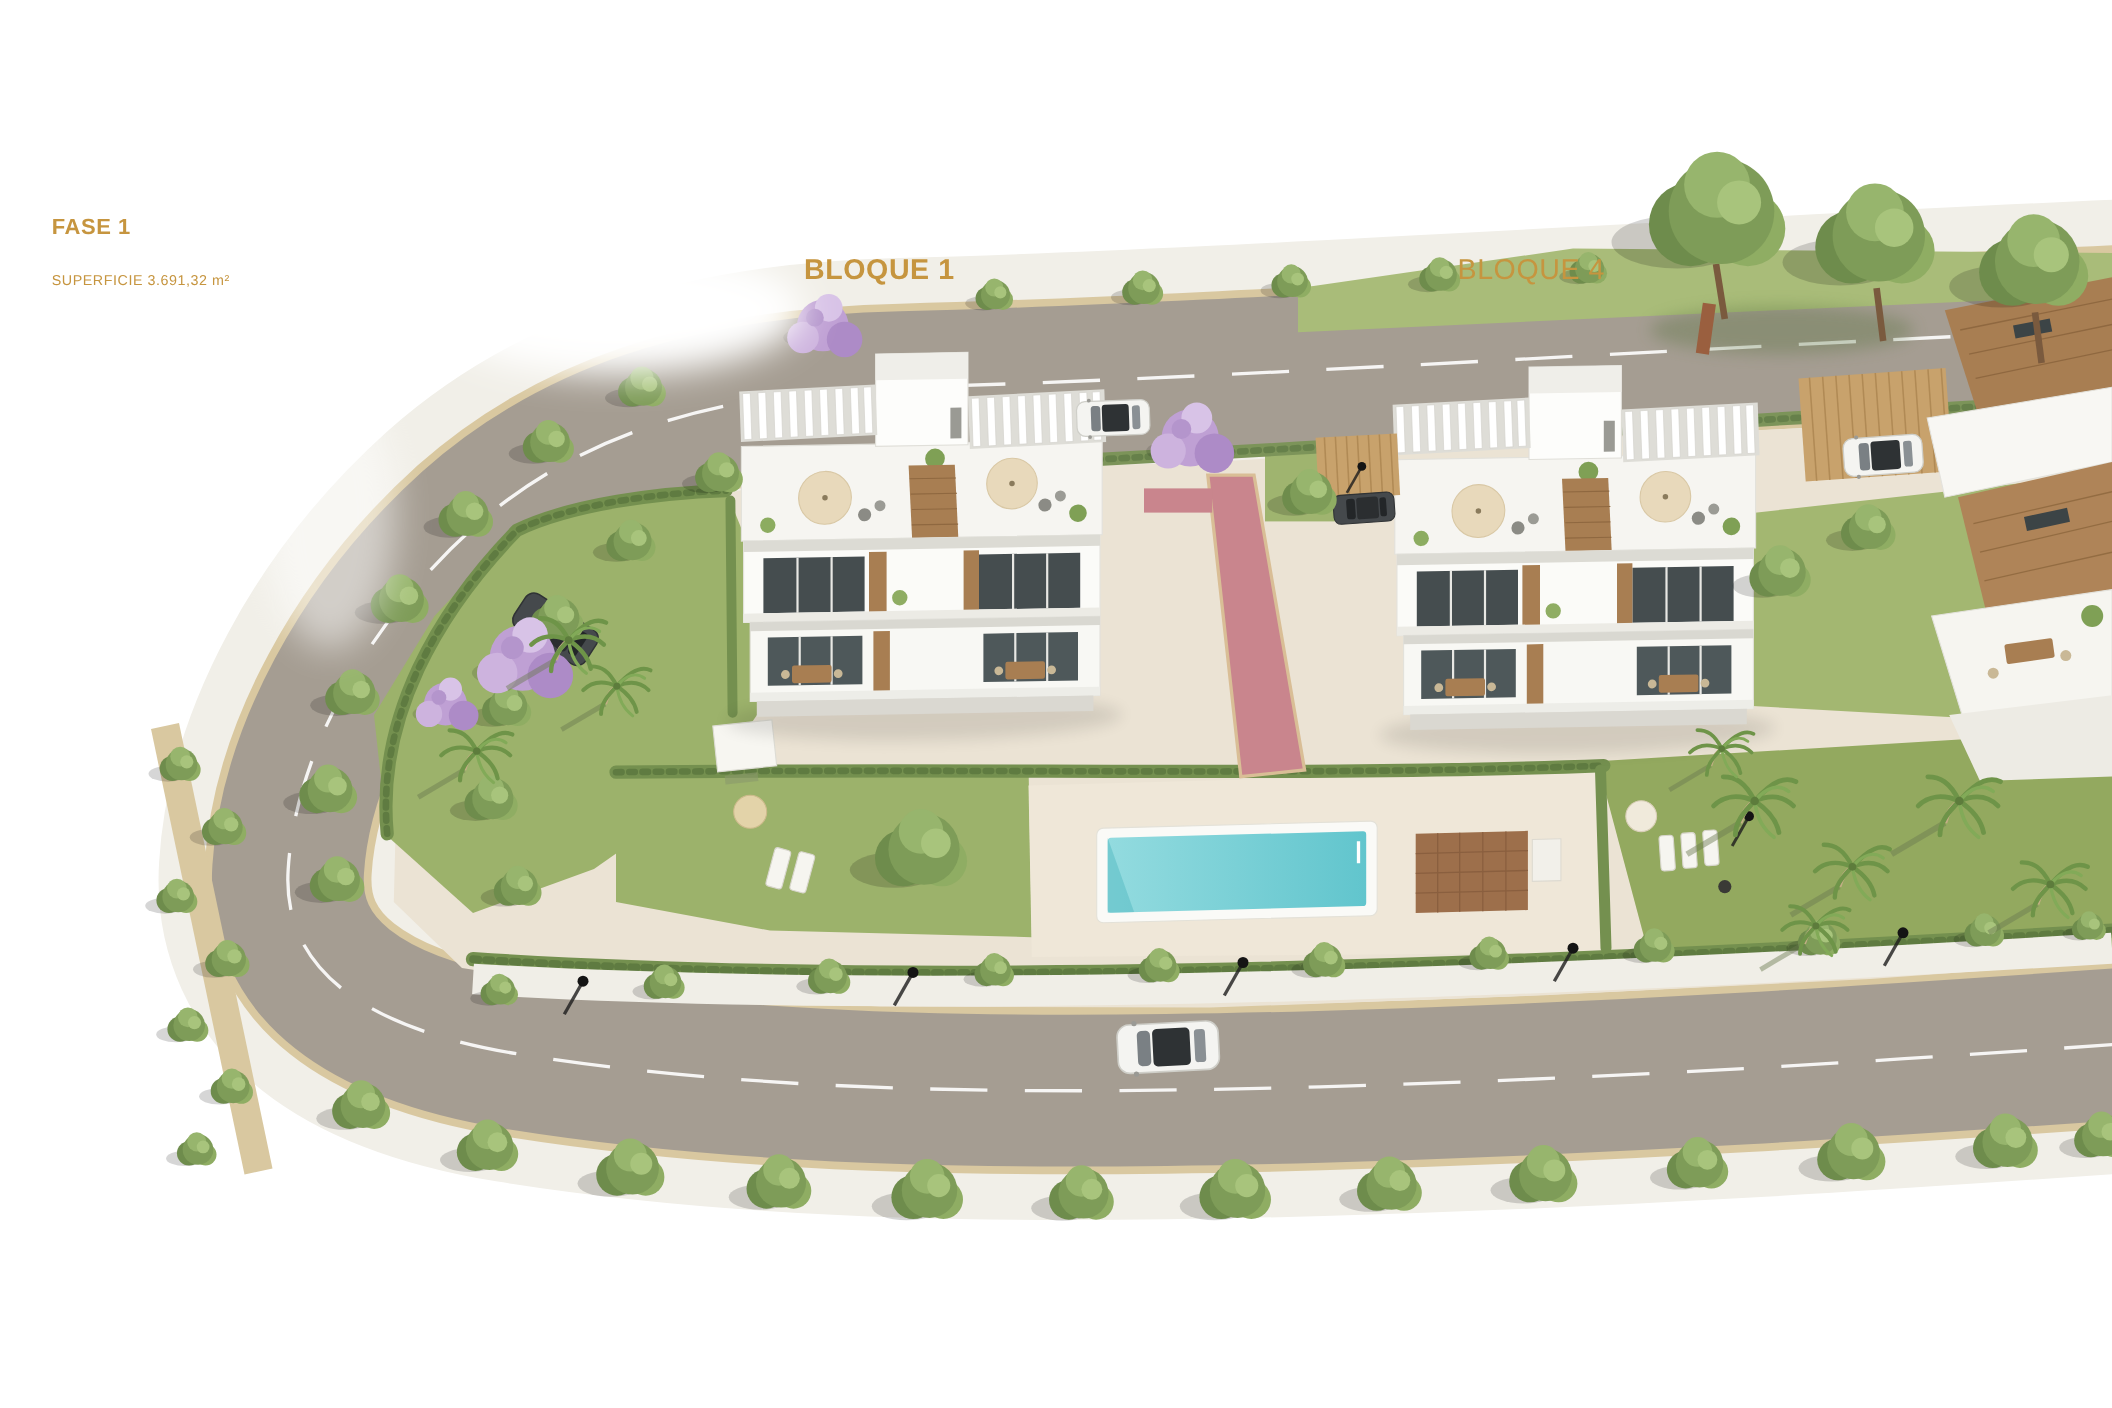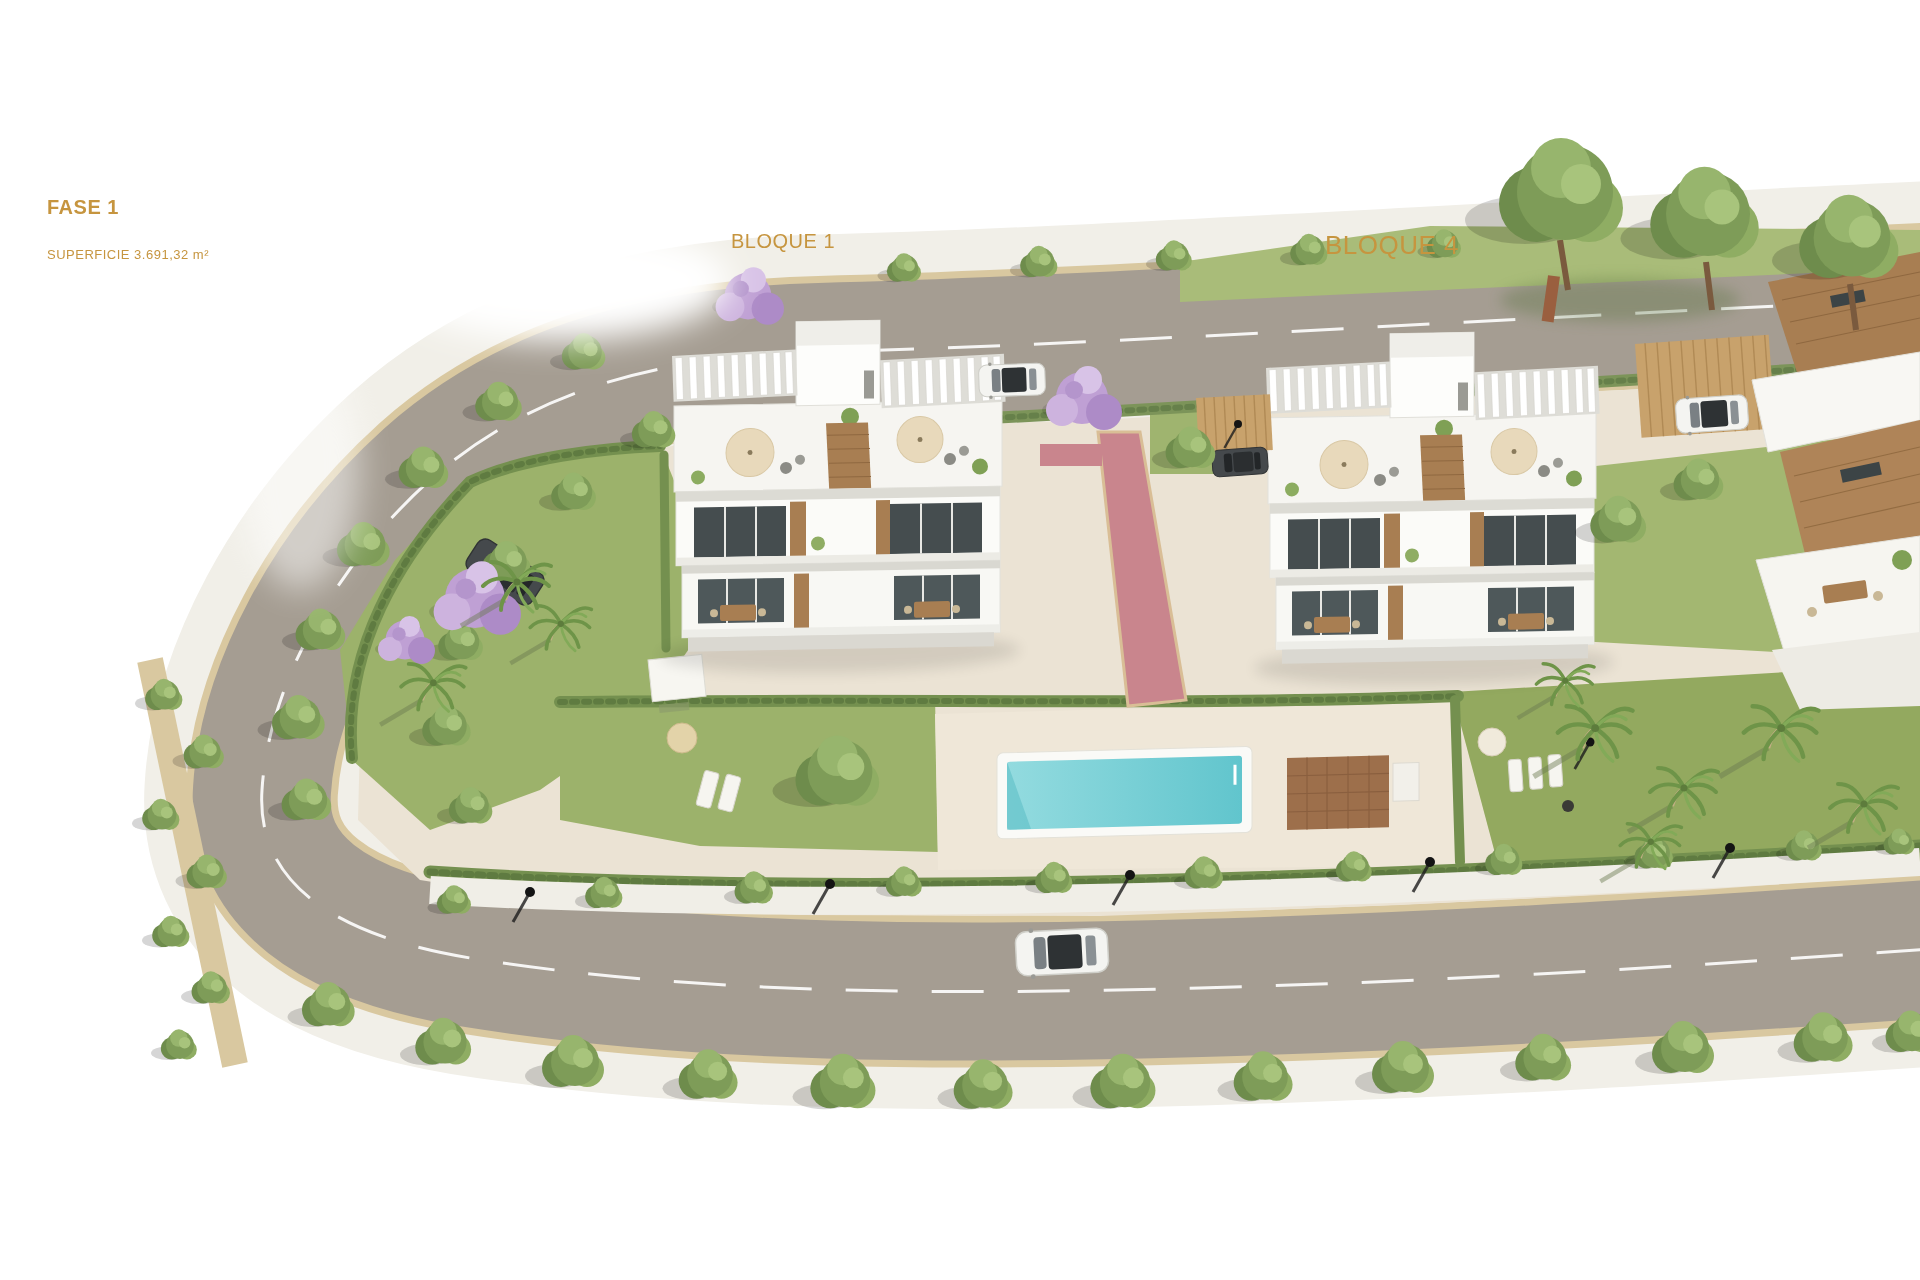--- a/index.html
+++ b/index.html
@@ -2,21 +2,21 @@
 <html><head>
 <meta charset="utf-8">
 <style>
   html,body{margin:0;padding:0;background:#ffffff;}
   .stage{position:relative;width:1920px;height:1280px;background:#ffffff;overflow:hidden;
          font-family:"Liberation Sans","DejaVu Sans",sans-serif;}
   .stage svg{position:absolute;left:0;top:0;}
   .label{position:absolute;color:#C6953F;letter-spacing:.5px;white-space:nowrap;}
   .label-fase{left:47px;top:196px;font-size:20px;font-weight:700;}
   .label-superficie{left:47px;top:222px;font-size:13px;font-weight:400;margin-top:25px;}
-  .label-bloque1{left:731px;top:230px;font-size:20px;font-weight:400;}
+  .label-bloque1{left:731px;top:230px;font-size:26px;font-weight:700;}
   .label-bloque2{left:1325px;top:230px;font-size:26px;font-weight:400;}
 </style>
 </head>
 <body>
 
 <div class="stage">
 
 <svg width="1920" height="1280" viewBox="0 0 1920 1280" aria-hidden="true">
   <defs>
     <linearGradient id="poolGrad" x1="0" y1="0" x2="1" y2="0">

